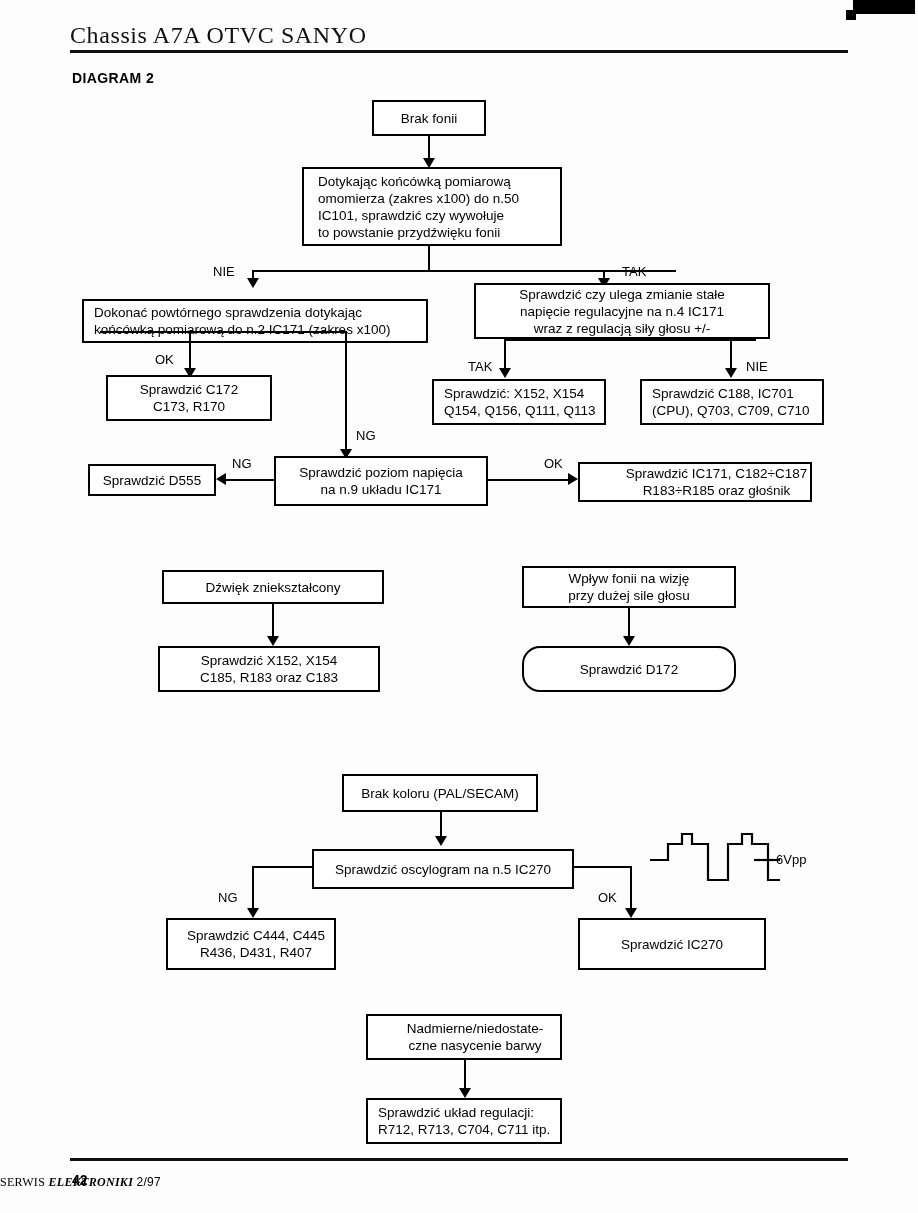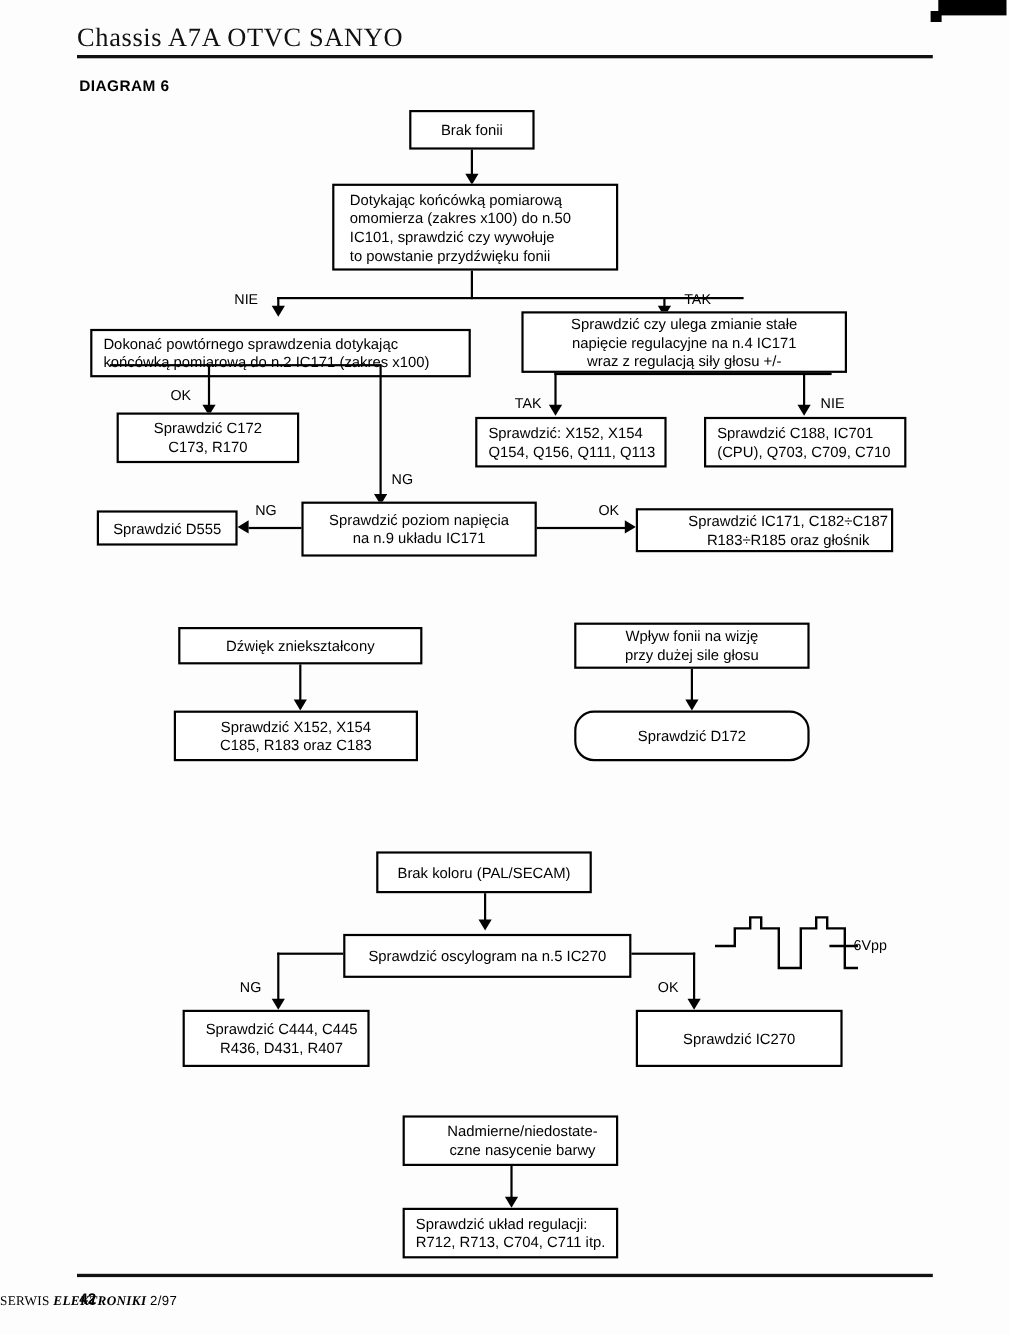--- a/index.html
+++ b/index.html
@@ -151,21 +151,21 @@
 </head>
 <body>
 
 <div id="page">
 
   <div class="scan-blot" style="left:853px; top:0px; width:62px; height:14px;"></div>
   <div class="scan-blot" style="left:846px; top:10px; width:10px; height:10px;"></div>
 
   <div class="chassis-title">Chassis A7A OTVC SANYO</div>
   <div class="header-rule"></div>
-  <div class="diagram-label">DIAGRAM 6</div>
+  <div class="diagram-label">DIAGRAM 2</div>
 
   <div class="fbox center" style="left:372px; top:100px; width:114px; height:36px;">
     <span class="txt">Brak fonii</span>
   </div>
 
   <div class="vline" style="left:428px; top:136px; height:26px;"></div>
   <div class="arrow-down" style="left:423px; top:158px;"></div>
 
   <div class="fbox lcenter" style="left:302px; top:167px; width:260px; height:79px;">
     <span class="txt" style="white-space:pre-line;">Dotykając końcówką pomiarową

